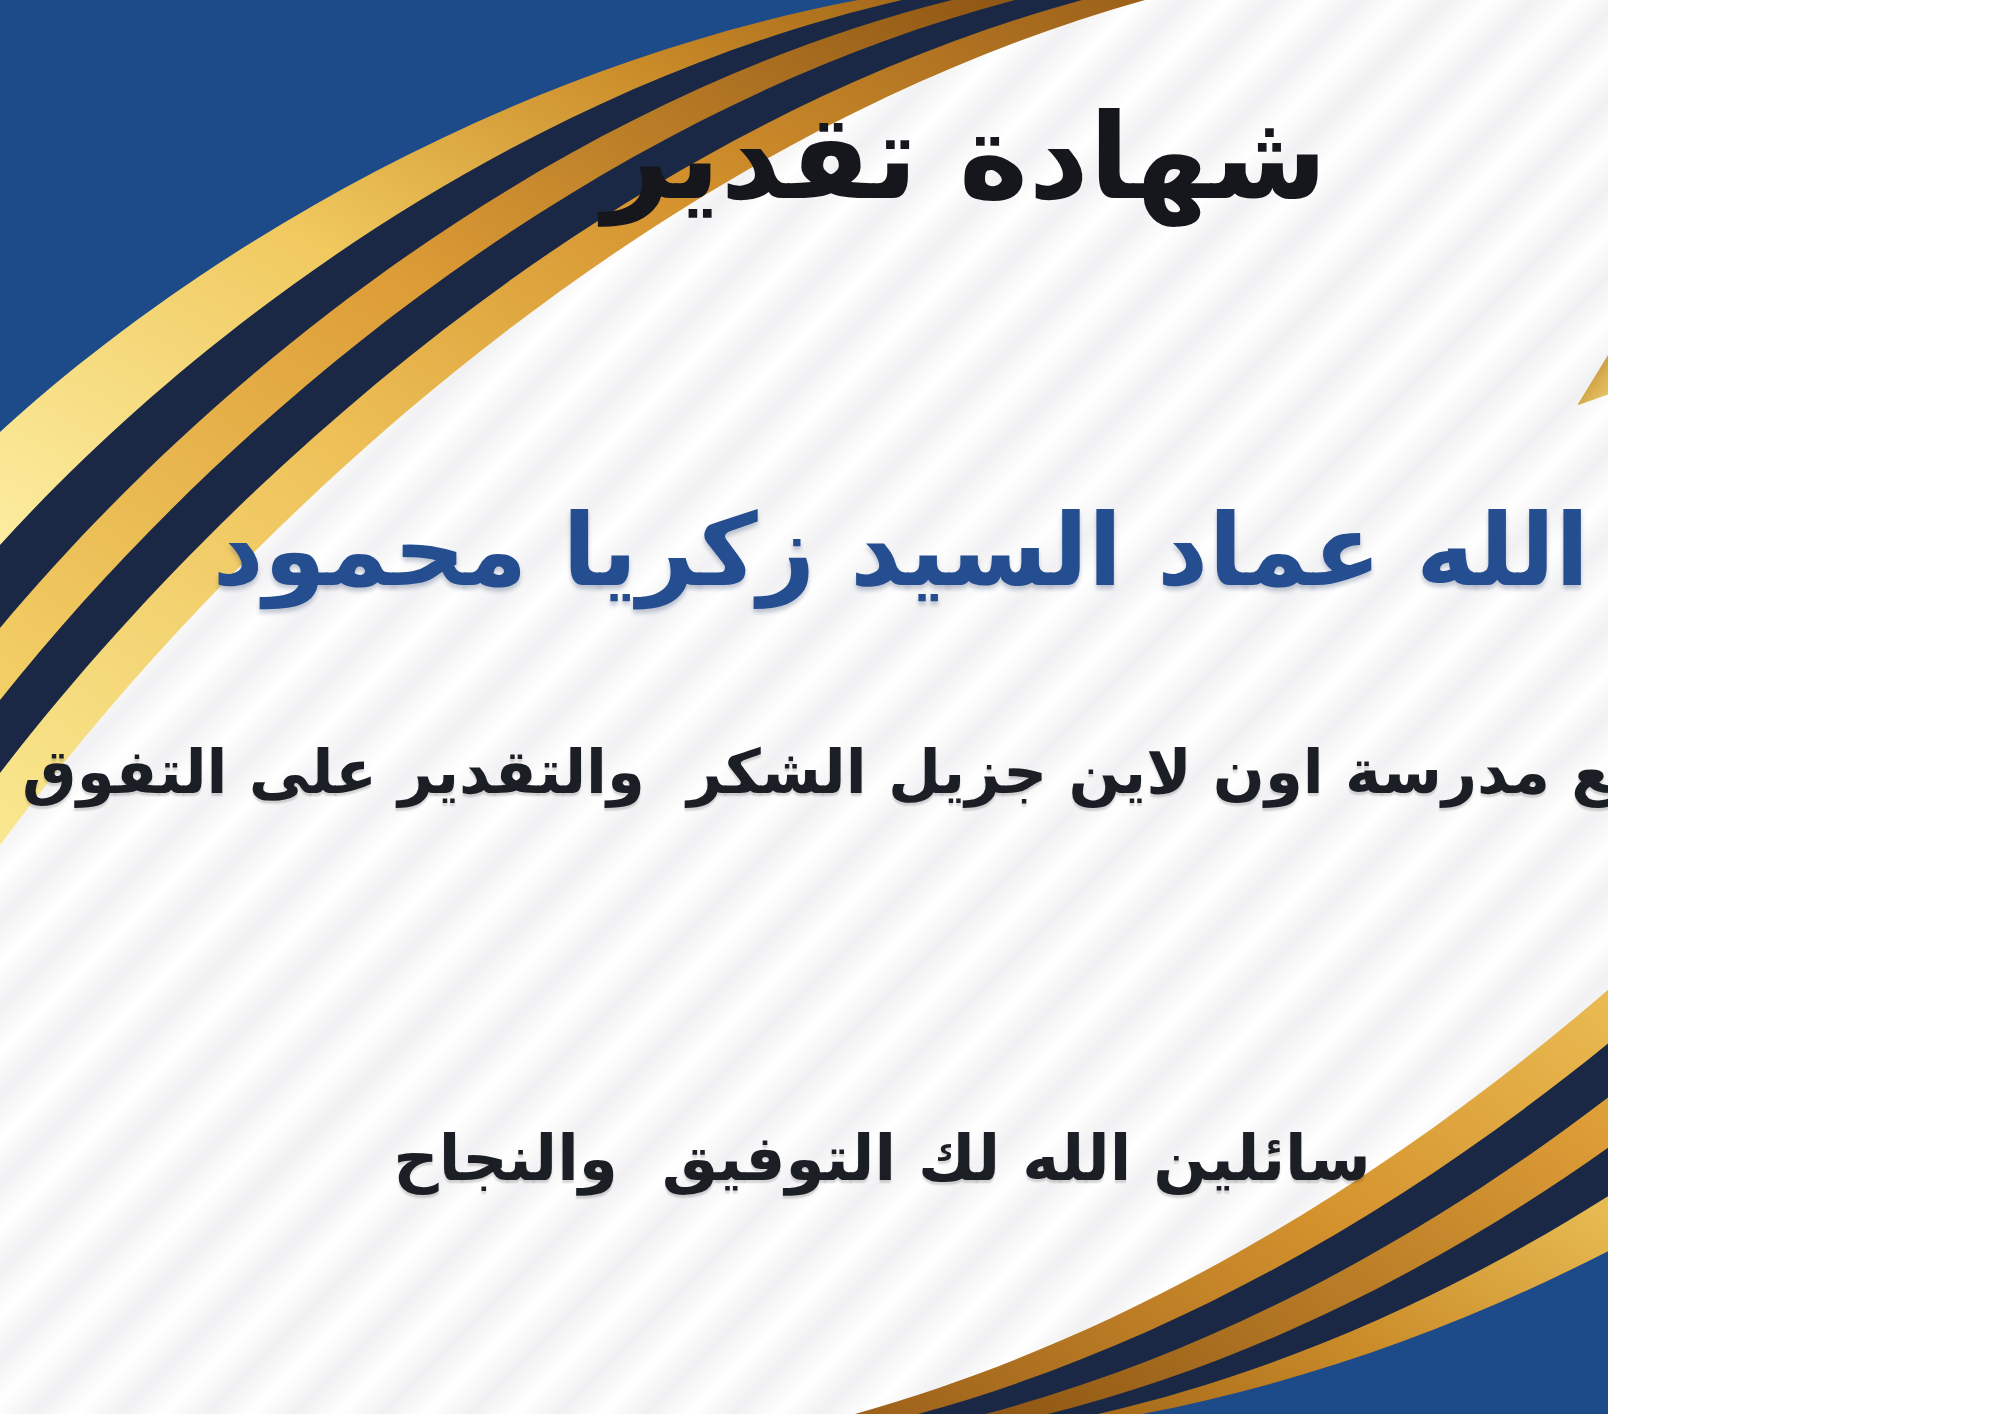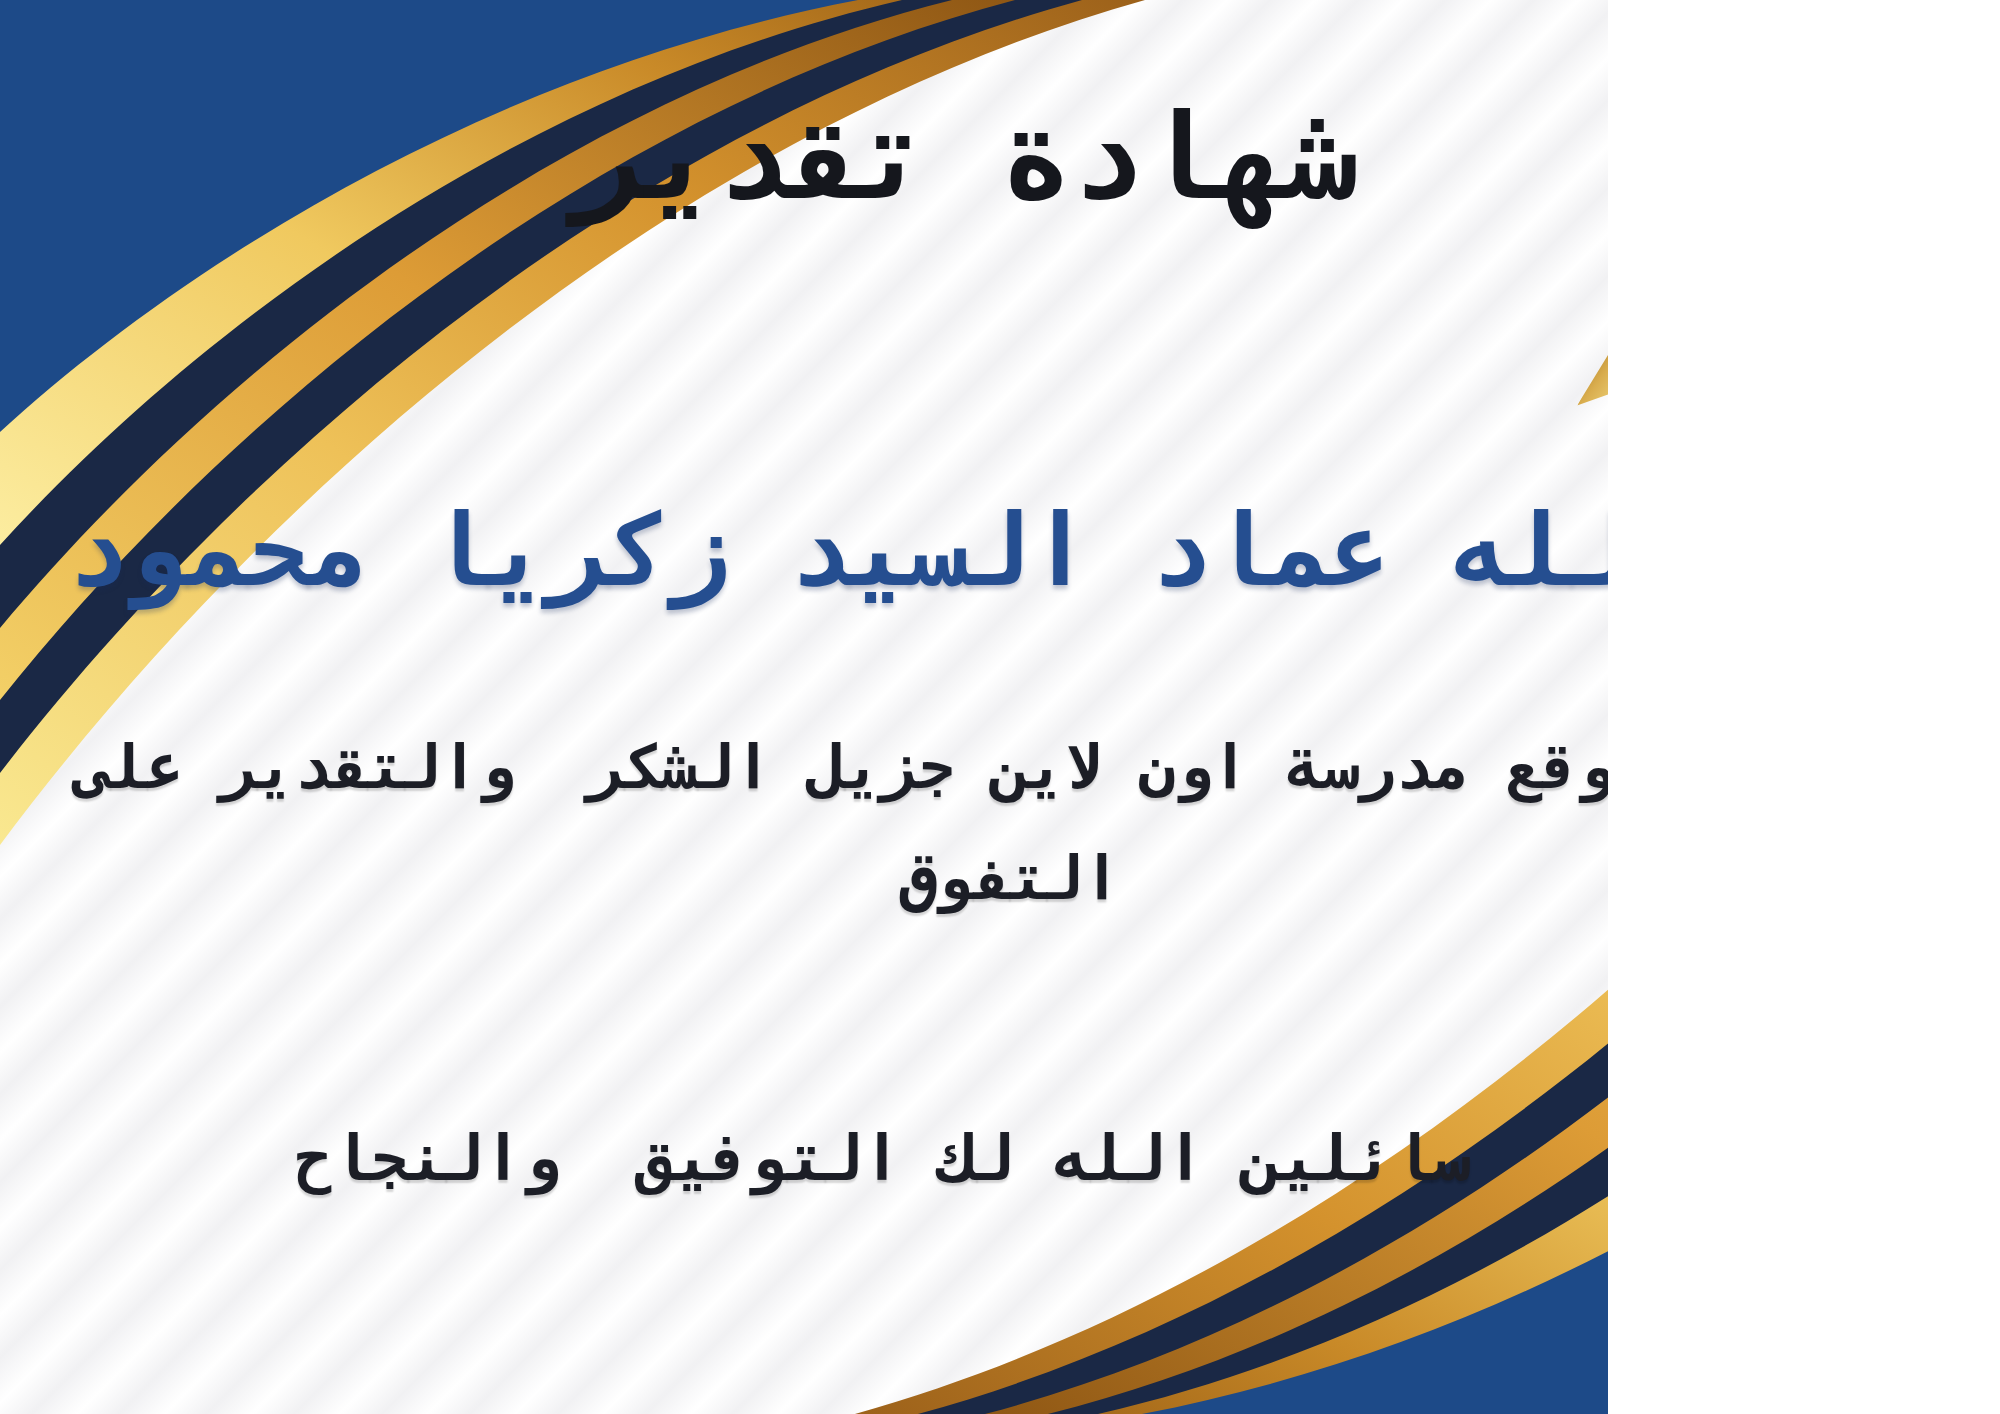--- a/index.html
+++ b/index.html
@@ -2,21 +2,20 @@
 <html lang="ar"><head>
 <meta charset="utf-8">
 <style>
   html,body{margin:0;padding:0;}
   body{font-family:"DejaVu Sans",sans-serif;}
   .page{
     position:relative;width:1608px;height:1414px;overflow:hidden;
     background:
       repeating-linear-gradient(135deg,#ffffff 0px,#f1f1f3 30px,#ffffff 62px),
       #fdfdfd;
-    font-family: Liberation Mono, monospace;
   }
   svg.deco{position:absolute;inset:0;width:2000px;height:1414px;display:block;}
 
   
   .title{
     position:absolute;top:88px;left:0;width:1930px;margin:0;
     text-align:center;font-size:118px;font-weight:700;color:#15171d;
     letter-spacing:0px;white-space:pre-wrap;
   }
   .name{

